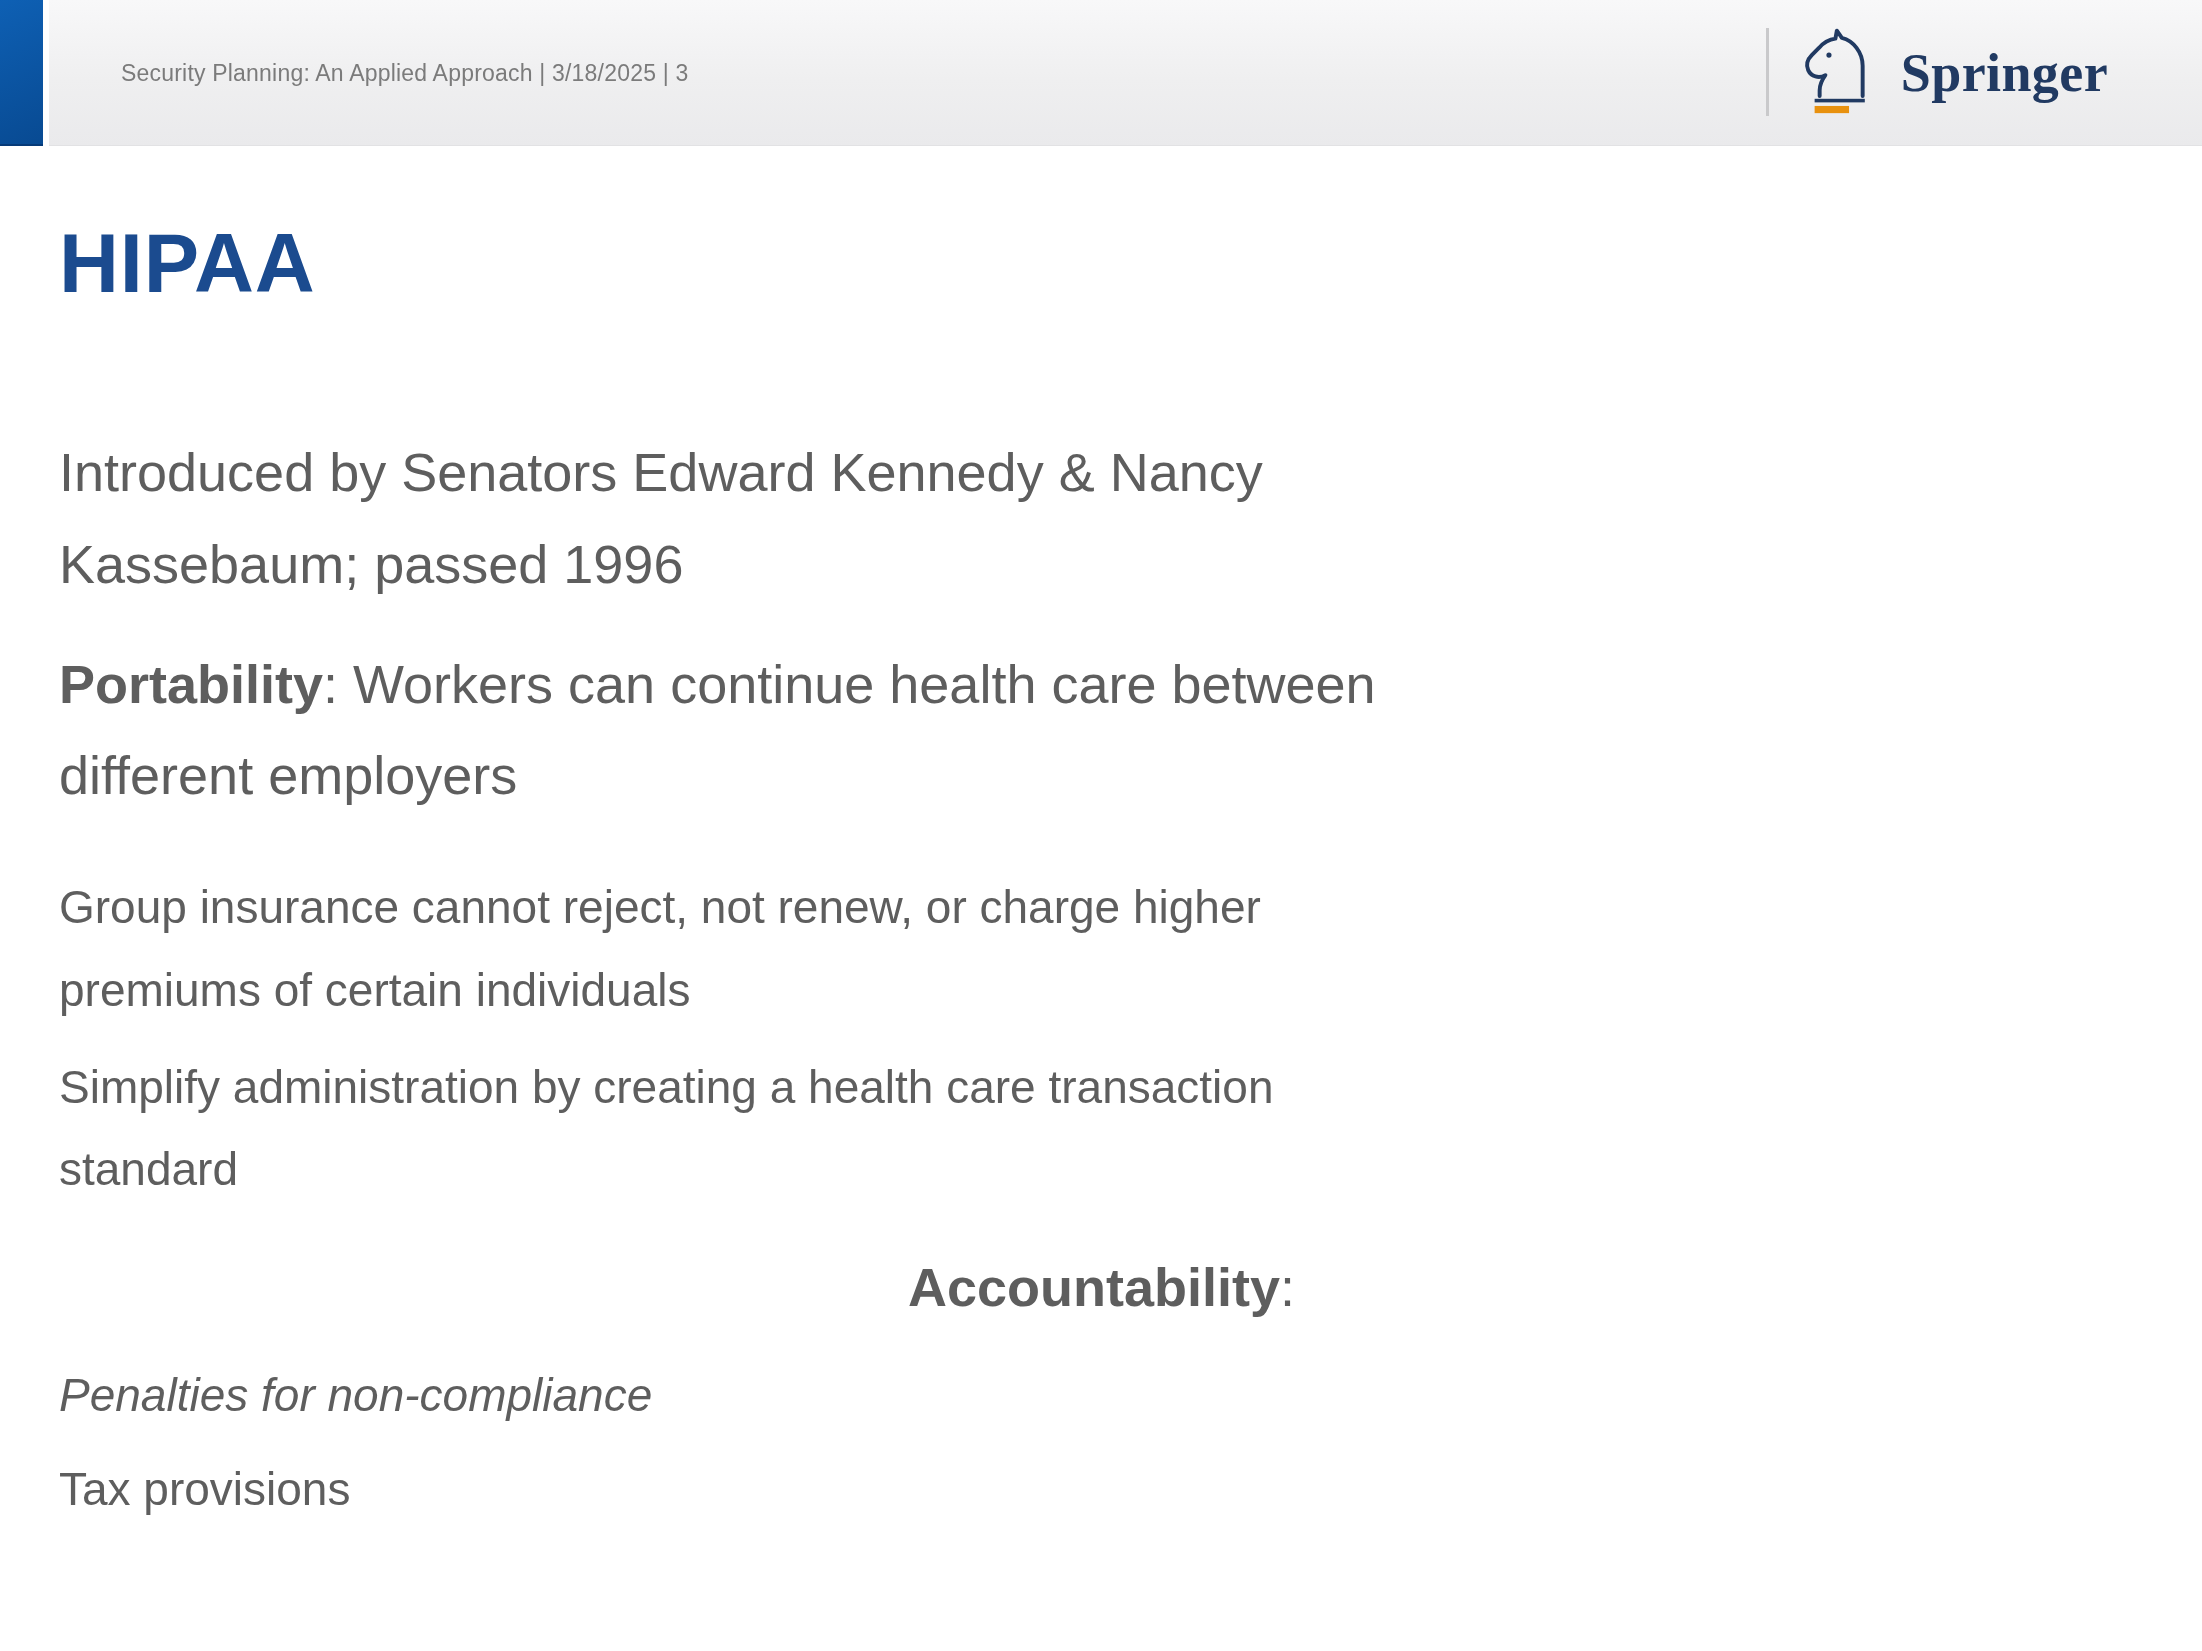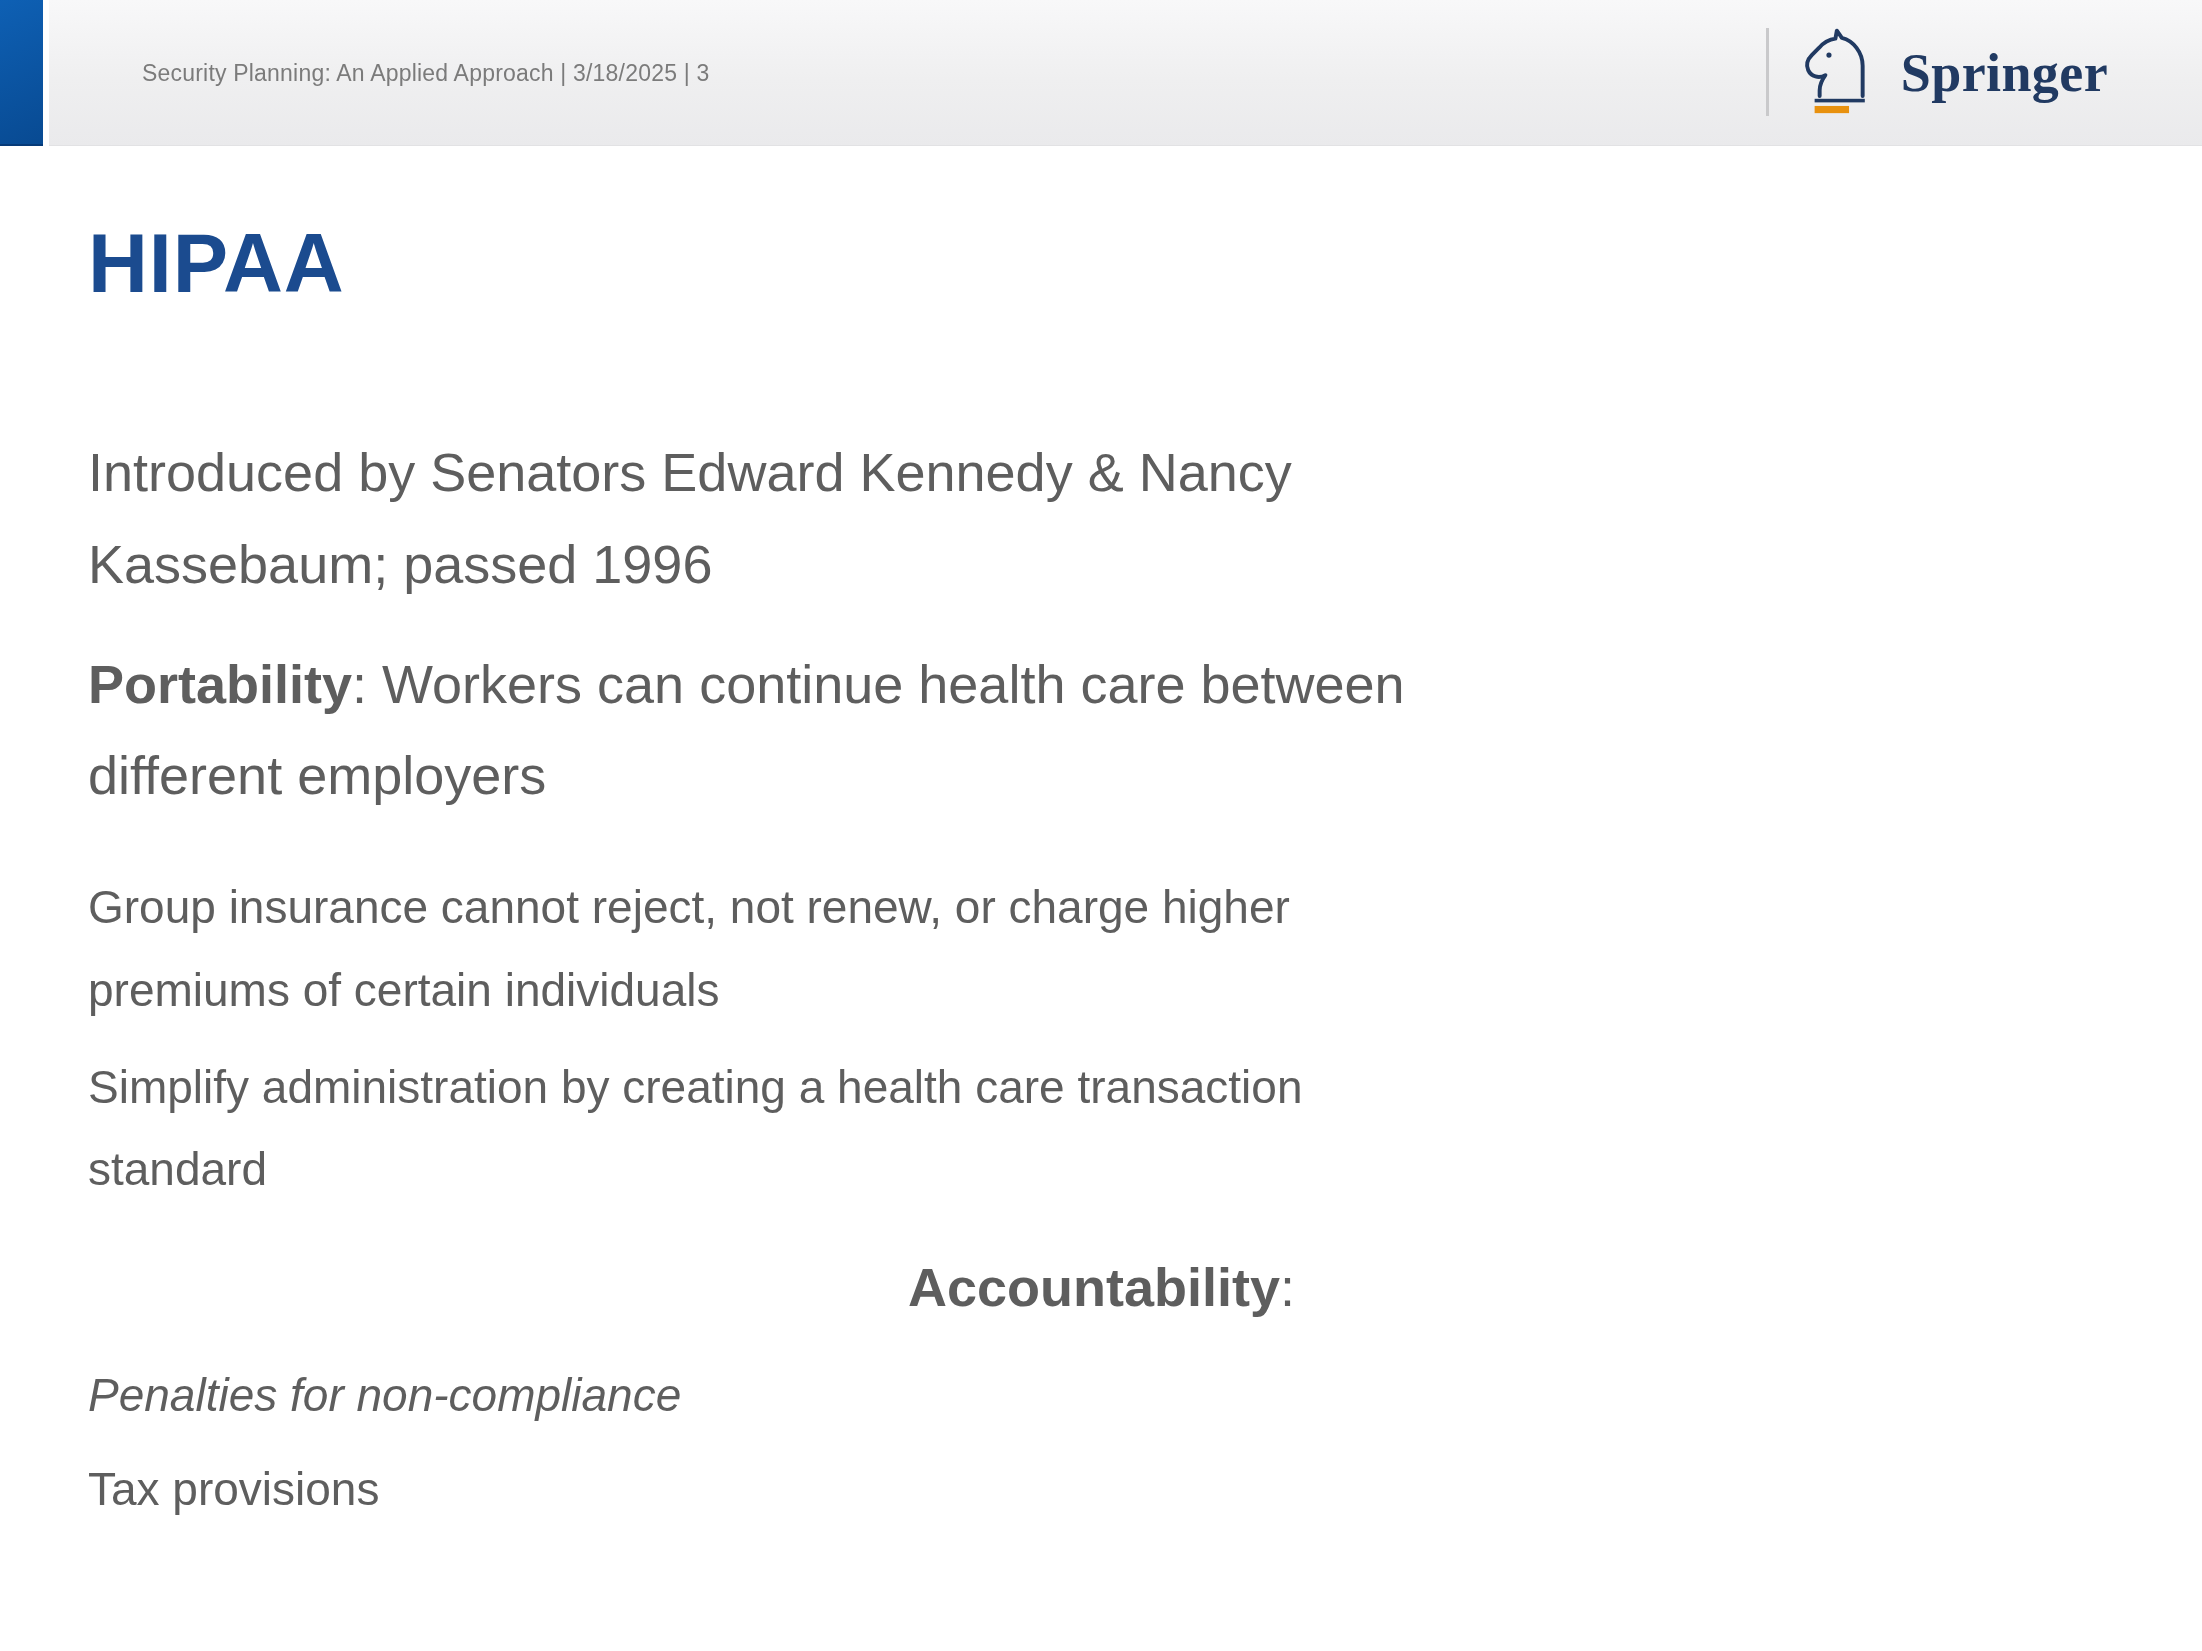--- a/index.html
+++ b/index.html
@@ -29,41 +29,41 @@
     width: 43px; height: 146px;
     background: linear-gradient(155deg, var(--accent-blue-top) 0%, var(--accent-blue-bottom) 100%);
     border-bottom: 2.6px solid #063a78;
   }
   .header-bar {
     position: absolute; left: 49px; right: 0; top: 0; height: 146px;
     background: linear-gradient(180deg, #f8f8f9 0%, var(--header-background) 55%, #eaeaec 100%);
     border-bottom: 0.9px solid #e2e2e4;
   }
   .header-text {
-    position: absolute; left: 93px; top: 50%; transform: translateY(-50%);
+    position: absolute; left: 72px; top: 50%; transform: translateY(-50%);
     font-size: 23px; color: var(--header-text-gray);
     letter-spacing: 0.2px; white-space: nowrap;
   }
   .brand-divider {
     position: absolute; left: 1717px; top: 27.5px;
     width: 2.6px; height: 88px; background: #c9c9cb;
   }
   .brand {
     position: absolute; right: 95px; top: 50%; transform: translateY(-50%);
     display: flex; align-items: center; gap: 19px;
   }
   .horse-icon { display: block; }
   .brand-name {
     font-family: "Liberation Serif", "DejaVu Serif", serif;
     font-weight: 700; font-size: 54px; color: var(--springer-navy);
     letter-spacing: 0.4px;
   }
 
   
-  .slide-body { padding: 0 88px; color: var(--body-text-gray); }
+  .slide-body { padding: 0 59px; color: var(--body-text-gray); }
   .slide-title {
     color: var(--title-blue);
     font-size: 83px; line-height: 1; font-weight: 700;
     margin: 76px 0 0; letter-spacing: 0.9px;
   }
   .para { margin: 0; white-space: pre-line; }
   .lg { font-size: 54px; line-height: 1.7; }
   .md { font-size: 46px; line-height: 1.8; }
   .para strong { font-weight: 700; }
   .p0 { margin-top: 122px; }

